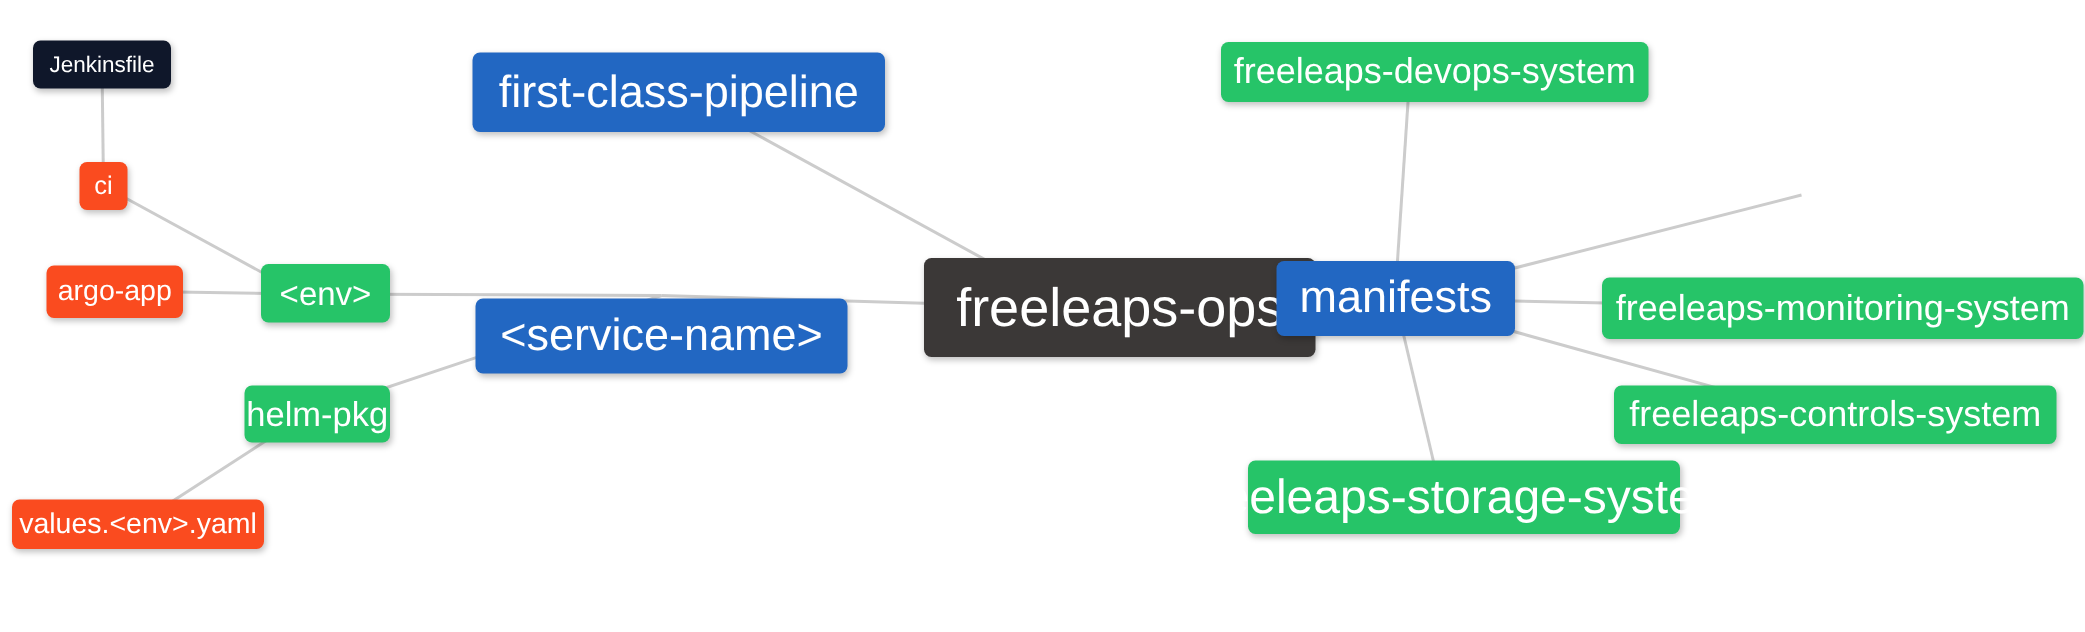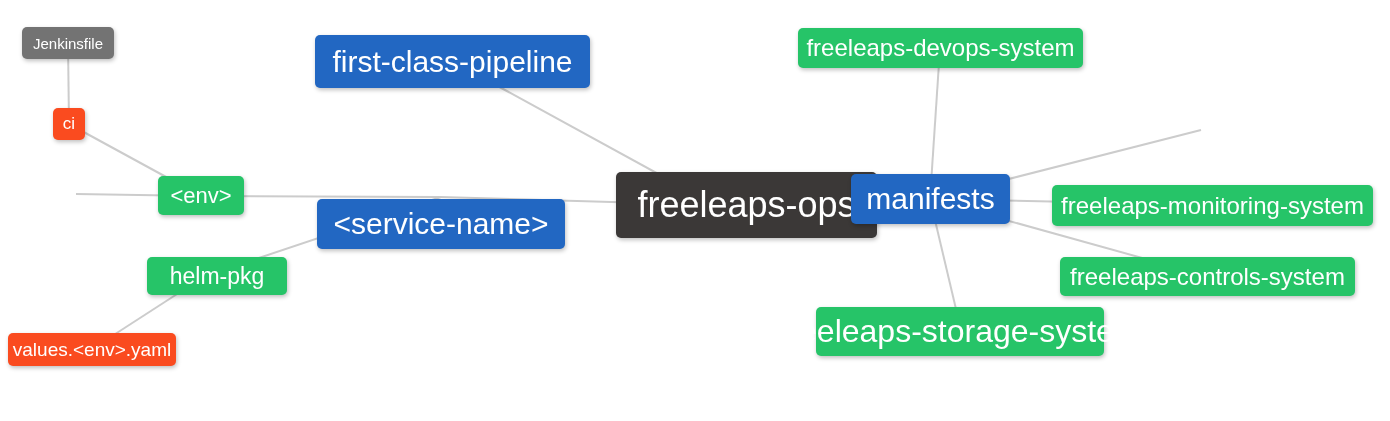--- a/index.html
+++ b/index.html
@@ -30,30 +30,30 @@
     align-items: center;
     justify-content: center;
     color: #ffffff;
     border-radius: 5px;
     box-shadow: 1px 2px 4px rgba(0,0,0,0.25);
     white-space: nowrap;
     cursor: pointer;
     box-sizing: border-box;
   }
   .c-blue   { background: #2267C2; }
-  .c-green  { background: #26C468; }
-  .c-orange { background: #737373; }
+  .c-green  { background: #26C468; margin-left: 16px; }
+  .c-orange { background: #0f172a; }
   .c-red    { background: #FA4B1F; }
   .c-dark   { background: #3B3837; margin-left: 31px; }
 
   .n-jenkinsfile        { left: 22px;   top: 27px;  width: 92px;  height: 32px; font-size: 15px; }
   .n-ci                 { left: 53px;   top: 108px; width: 32px;  height: 32px; font-size: 17px; }
   .n-argo-app           { left: 31px;   top: 177px; width: 91px;  height: 35px; font-size: 19px; }
   .n-env                { left: 158px;  top: 176px; width: 86px;  height: 39px; font-size: 22px; }
-  .n-helm-pkg           { left: 147px;  top: 257px; width: 140px; height: 38px; font-size: 23px; }
+  .n-helm-pkg           { left: 147px;  top: 257px; width: 97px; height: 38px; font-size: 23px; }
   .n-values-env-yaml    { left: 8px;    top: 333px; width: 168px; height: 33px; font-size: 19px; }
   .n-first-class-pipeline { left: 315px; top: 35px;  width: 275px; height: 53px; font-size: 30px; }
   .n-service-name       { left: 317px;  top: 172px; width: 248px; height: 50px; font-size: 30px; margin-top: 27px; }
   .n-freeleaps-ops      { left: 585px;  top: 172px; width: 261px; height: 66px; font-size: 36px; }
   .n-manifests          { left: 851px;  top: 174px; width: 159px; height: 50px; font-size: 30px; }
   .n-devops-system      { left: 798px;  top: 28px;  width: 285px; height: 40px; font-size: 24px; }
   .n-network-system     { left: 1054px; top: 111px; width: 294px; height: 39px; font-size: 24px; }
   .n-monitoring-system  { left: 1052px; top: 185px; width: 321px; height: 41px; font-size: 24px; }
   .n-controls-system    { left: 1060px; top: 257px; width: 295px; height: 39px; font-size: 24px; }
   .n-storage-system     { left: 816px;  top: 307px; width: 288px; height: 49px; font-size: 32px; }
@@ -75,20 +75,21 @@
     <line x1="715" y1="205" x2="930" y2="199"></line>
     <line x1="930" y1="199" x2="940" y2="48"></line>
     <line x1="930" y1="199" x2="1201" y2="130"></line>
     <line x1="930" y1="199" x2="1212" y2="205"></line>
     <line x1="930" y1="199" x2="1207" y2="276"></line>
     <line x1="930" y1="199" x2="960" y2="326"></line>
   </svg>
 
   <div class="node c-orange n-jenkinsfile">Jenkinsfile</div>
   <div class="node c-red n-ci">ci</div>
+  <div class="node c-red n-argo-app">argo-app</div>
   <div class="node c-green n-env">&lt;env&gt;</div>
   <div class="node c-green n-helm-pkg">helm-pkg</div>
   <div class="node c-red n-values-env-yaml">values.&lt;env&gt;.yaml</div>
   <div class="node c-blue n-first-class-pipeline">first-class-pipeline</div>
   <div class="node c-blue n-service-name">&lt;service-name&gt;</div>
   <div class="node c-dark n-freeleaps-ops">freeleaps-ops</div>
   <div class="node c-blue n-manifests">manifests</div>
   <div class="node c-green n-devops-system">freeleaps-devops-system</div>
   <div class="node c-green n-monitoring-system">freeleaps-monitoring-system</div>
   <div class="node c-green n-controls-system">freeleaps-controls-system</div>

